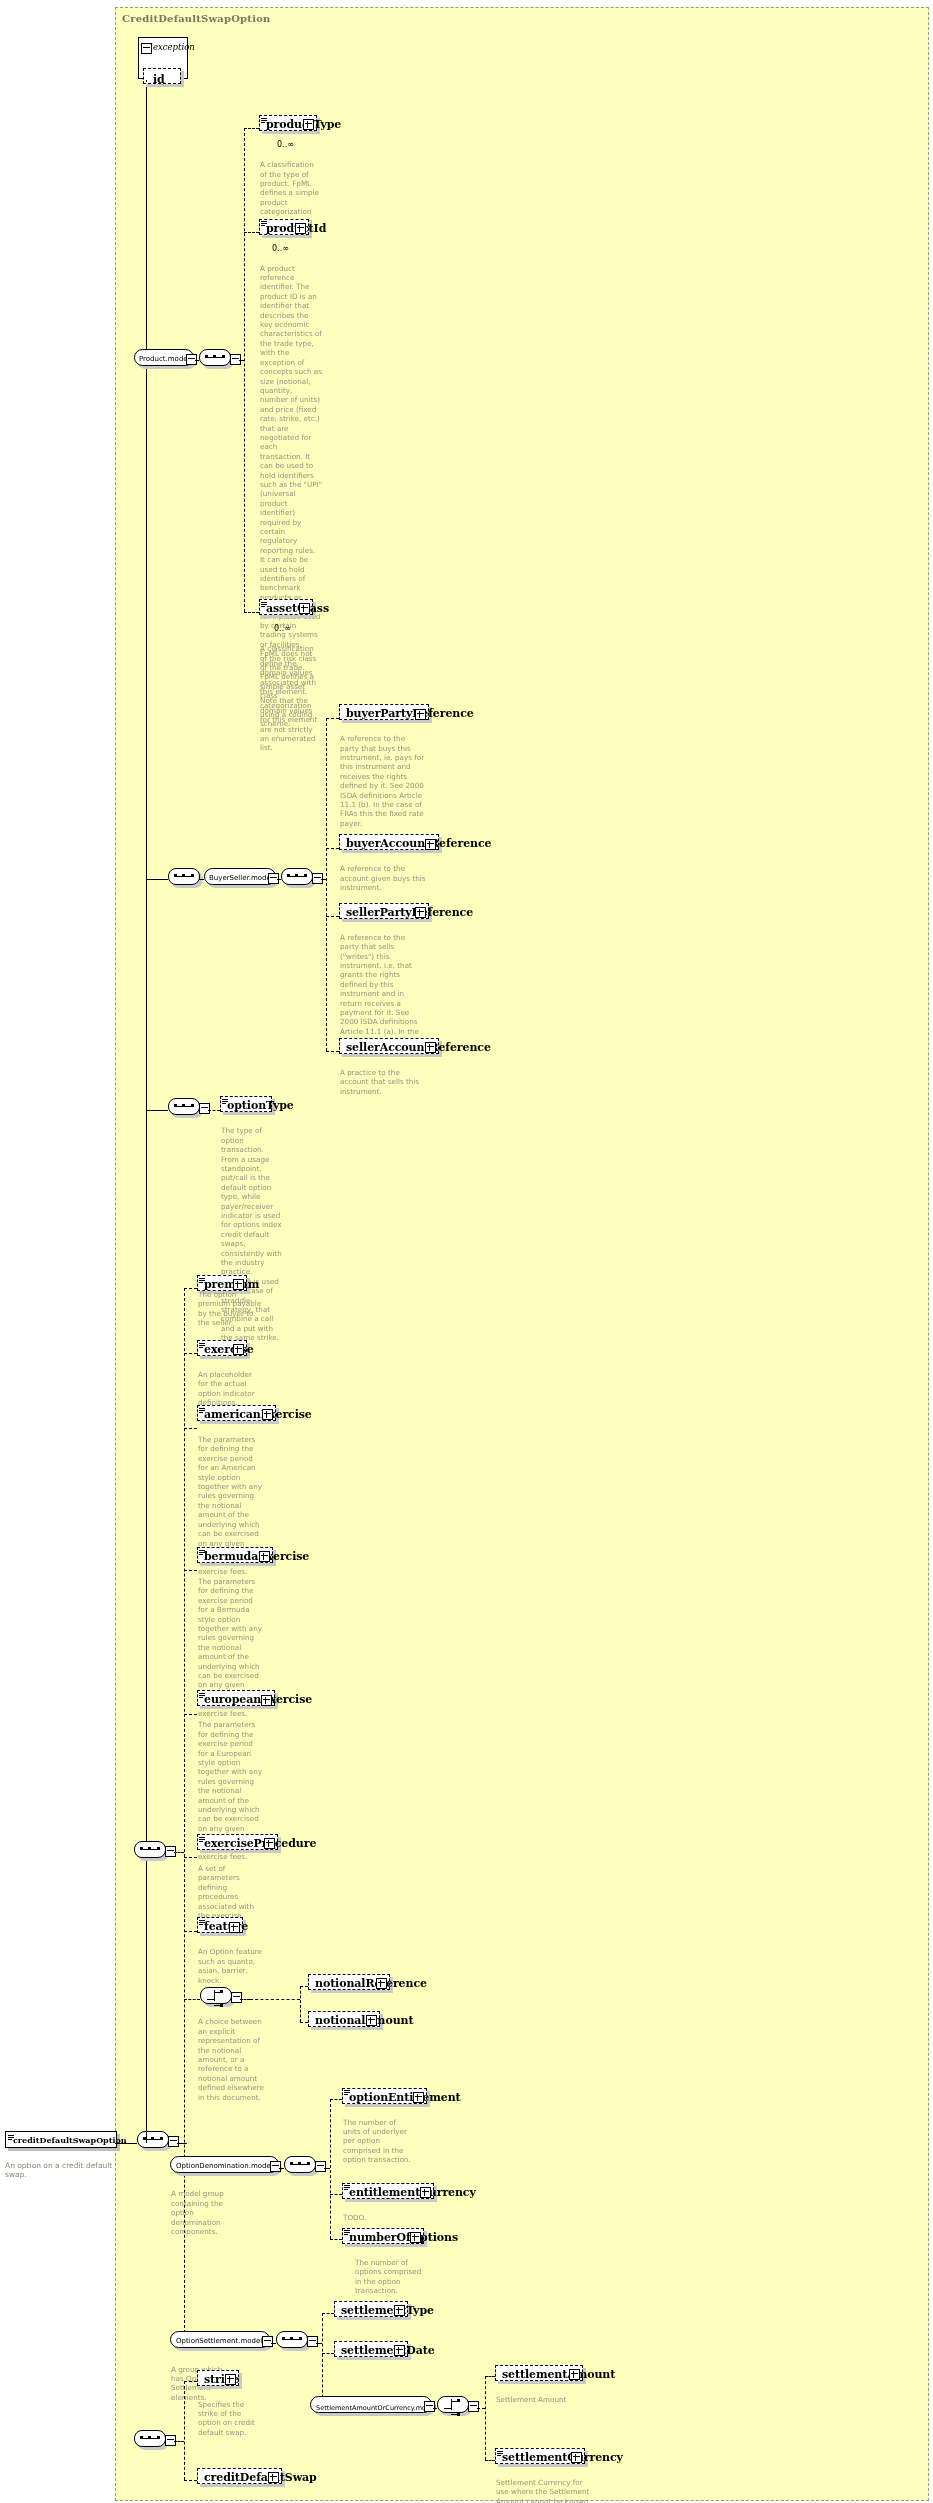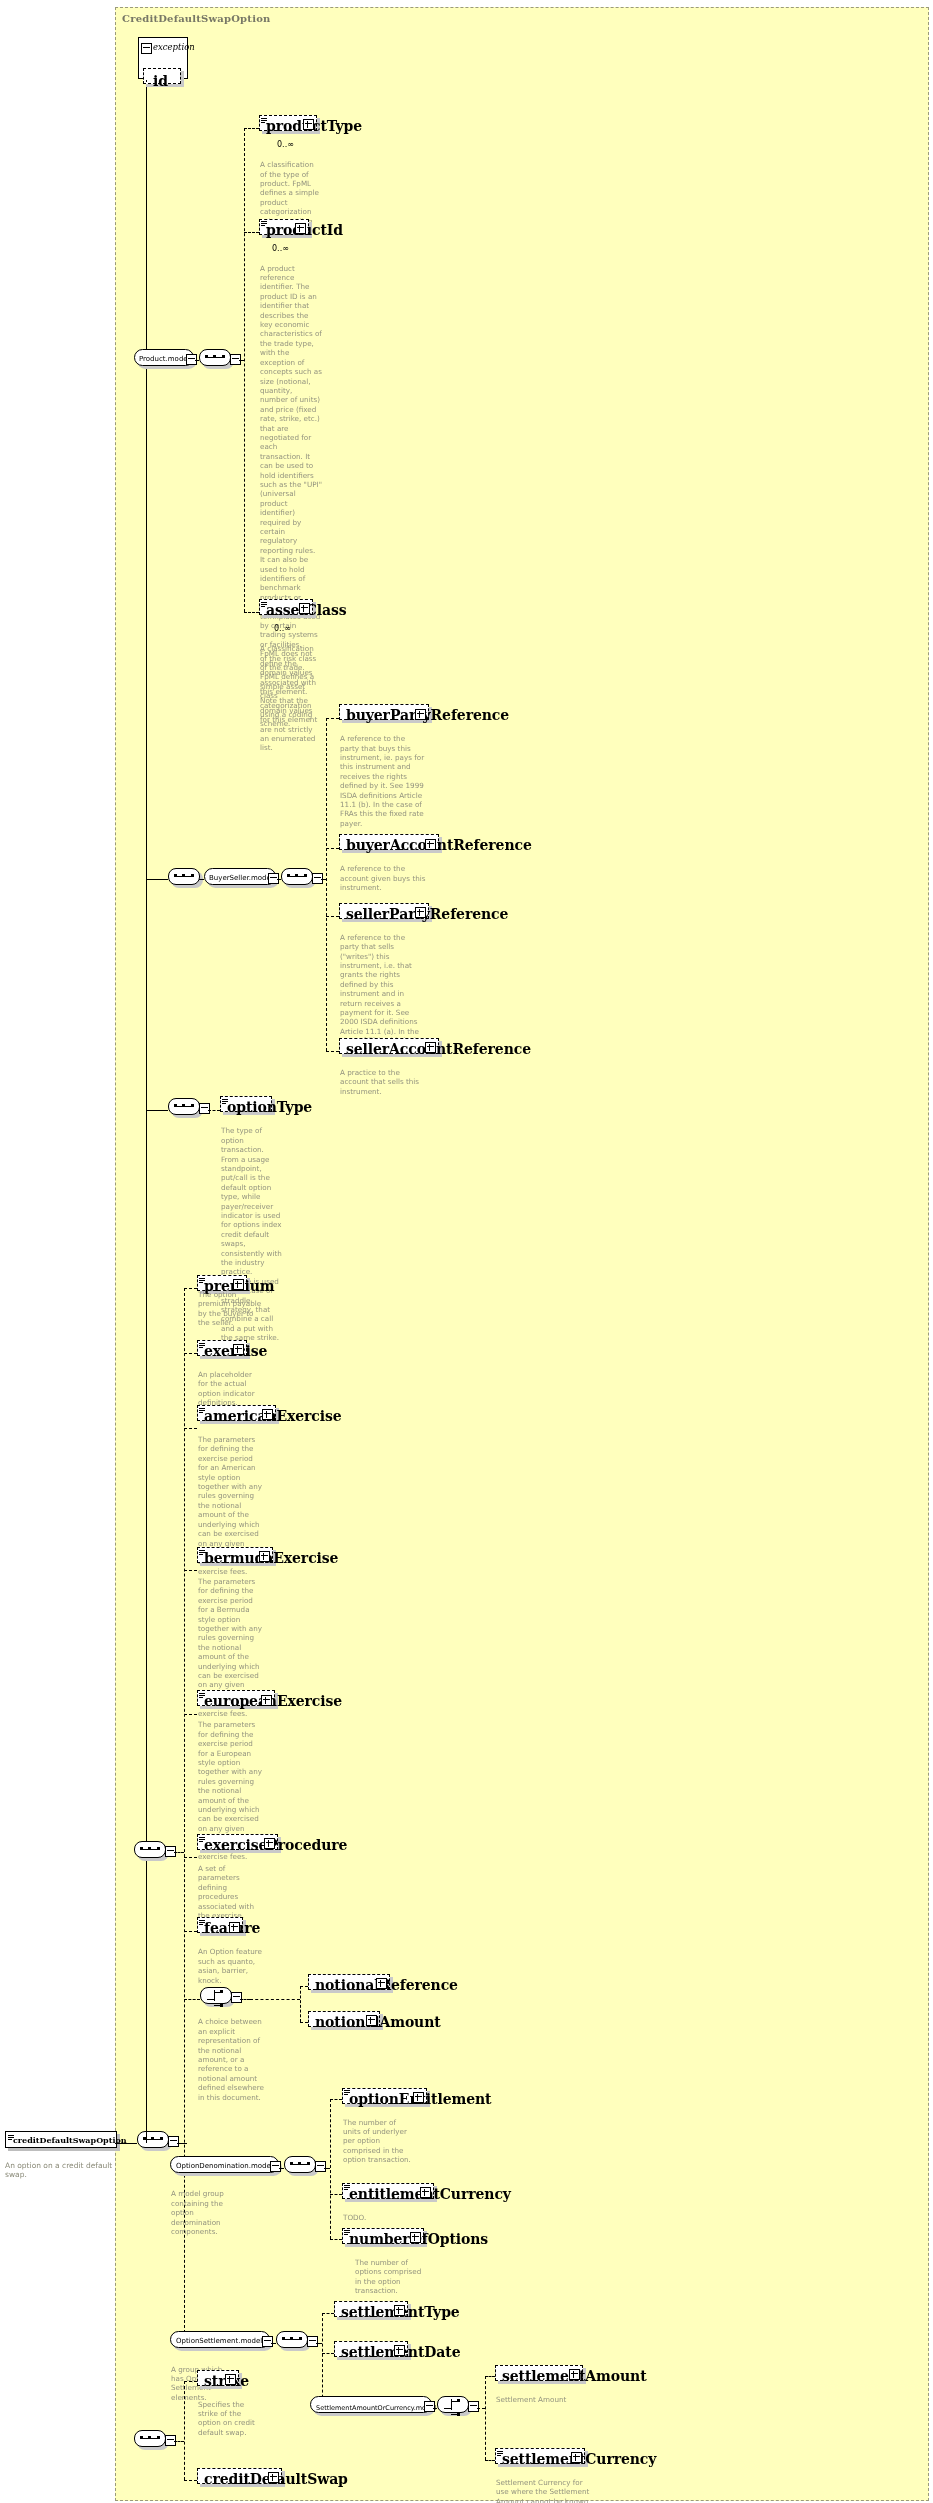--- a/index.html
+++ b/index.html
@@ -21,21 +21,21 @@
   
   .attrbox{position:absolute;border:1px solid #000;background:#fff;}
   .attrhdr{position:absolute;font-size:8.5px;font-style:italic;color:#000;
            font-family:"DejaVu Serif","Liberation Serif",serif;}
 
   
   .node{position:absolute;background:#fff;box-shadow:3px 3px 0 0 #c9c9c9;}
   .node.opt{border:1px dashed #000;}
   .node .name{position:absolute;left:6px;top:2px;white-space:nowrap;
       font-family:"DejaVu Serif","Liberation Serif",serif;
-      font-size:14px;font-weight:bold;color:#000;letter-spacing:-.1px;}
+      font-size:11px;font-weight:bold;color:#000;letter-spacing:-.1px;}
   
   .plus{position:absolute;width:9px;height:9px;border:1px solid #000;background:#fff;}
   .plus:before{content:"";position:absolute;left:3px;top:1px;width:1px;height:7px;background:#000;}
   .plus:after{content:"";position:absolute;left:1px;top:3px;width:7px;height:1px;background:#000;}
   .minus{position:absolute;width:9px;height:9px;border:1px solid #000;background:#fff;}
   .minus:after{content:"";position:absolute;left:1px;top:3px;width:7px;height:1px;background:#000;}
   
   .docmark{position:absolute;width:6px;height:5px;}
   .docmark i{position:absolute;left:0;height:1px;background:#000;}
   .docmark i:nth-child(1){top:0;width:6px;}
@@ -195,21 +195,21 @@
   </div>
   <div class="minus" style="left: 312px; top: 872.713px;"></div>
   <div class="l lh" style="left: 321px; top: 879.387px; width: 5px;"></div>
   <div class="dv" style="left: 326px; top: 717.527px; height: 333.733px;"></div>
 
   <div class="dh" style="left: 326px; top: 717.527px; width: 13px;"></div>
   <div class="node opt" style="left: 339px; top: 704.177px; width: 88px; height: 14px;">
     <span class="name">buyerPartyReference</span>
     <span class="plus" style="right: 2px; top: 3.33733px;"></span>
   </div>
-  <div class="desc" style="left: 340px; top: 734.213px; width: 86px;">A reference to the party that buys this instrument, ie. pays for this instrument and receives the rights defined by it. See 1999 ISDA definitions Article 11.1 (b). In the case of FRAs this the fixed rate payer.</div>
+  <div class="desc" style="left: 340px; top: 734.213px; width: 86px;">A reference to the party that buys this instrument, ie. pays for this instrument and receives the rights defined by it. See 2000 ISDA definitions Article 11.1 (b). In the case of FRAs this the fixed rate payer.</div>
 
   <div class="dh" style="left: 326px; top: 847.683px; width: 13px;"></div>
   <div class="node opt" style="left: 339px; top: 834.333px; width: 98px; height: 14px;">
     <span class="name">buyerAccountReference</span>
     <span class="plus" style="right: 2px; top: 3.33733px;"></span>
   </div>
   <div class="desc" style="left: 340px; top: 864.369px; width: 86px;">A reference to the account given buys this instrument.</div>
 
   <div class="dh" style="left: 326px; top: 916.098px; width: 13px;"></div>
   <div class="node opt" style="left: 339px; top: 902.749px; width: 88px; height: 14px;">

